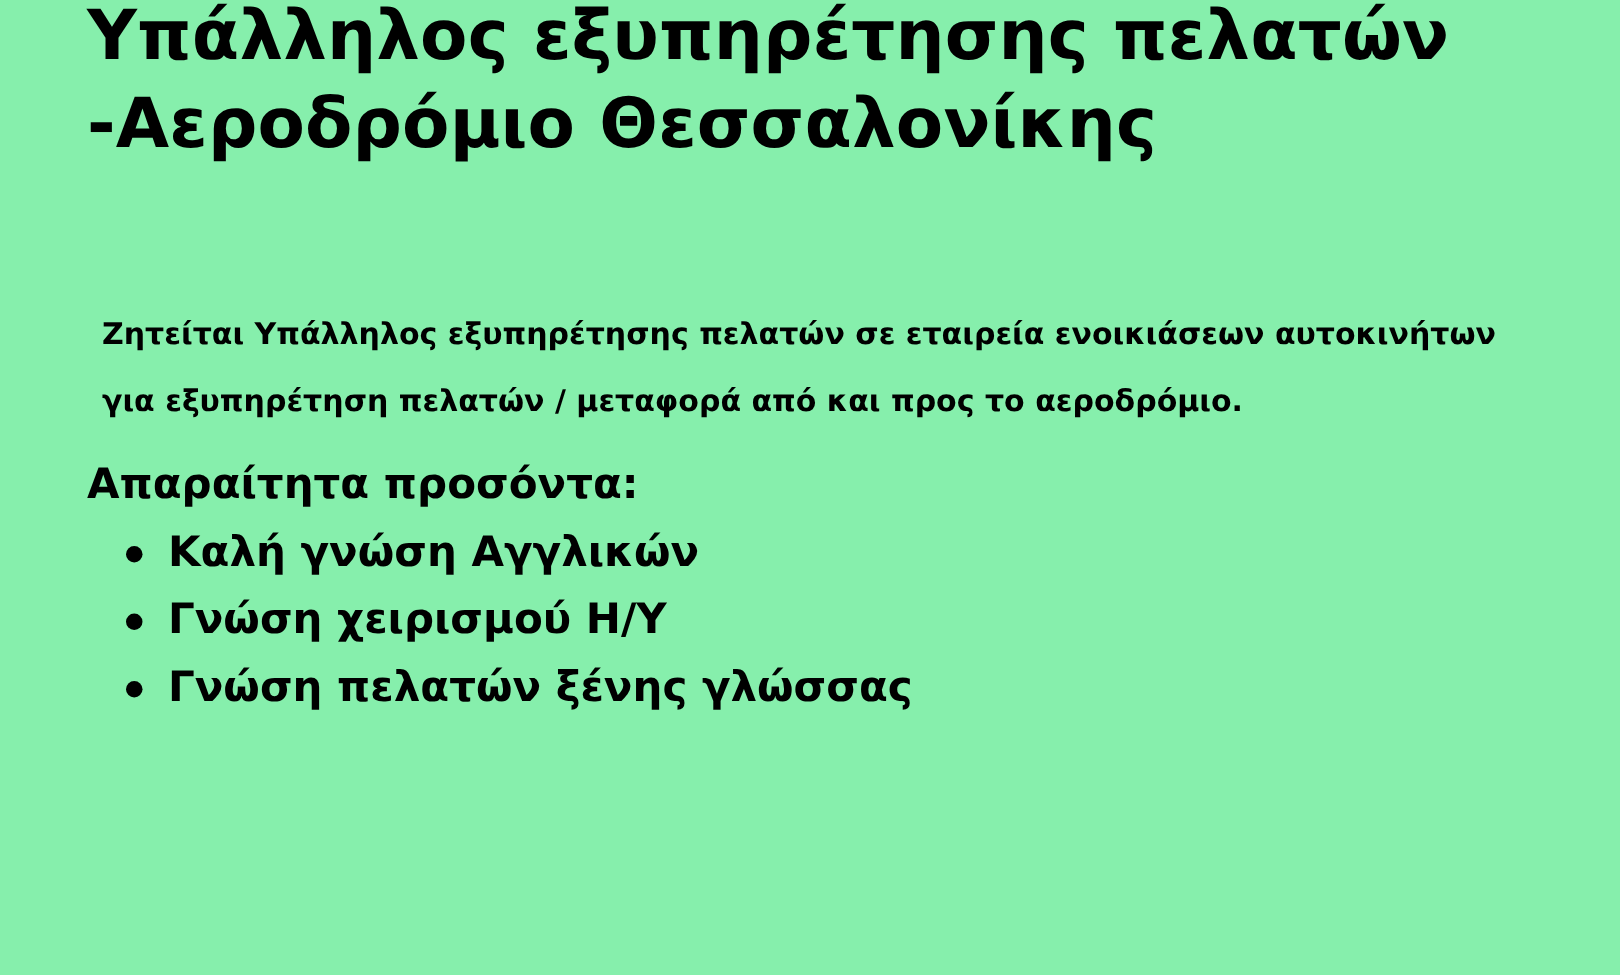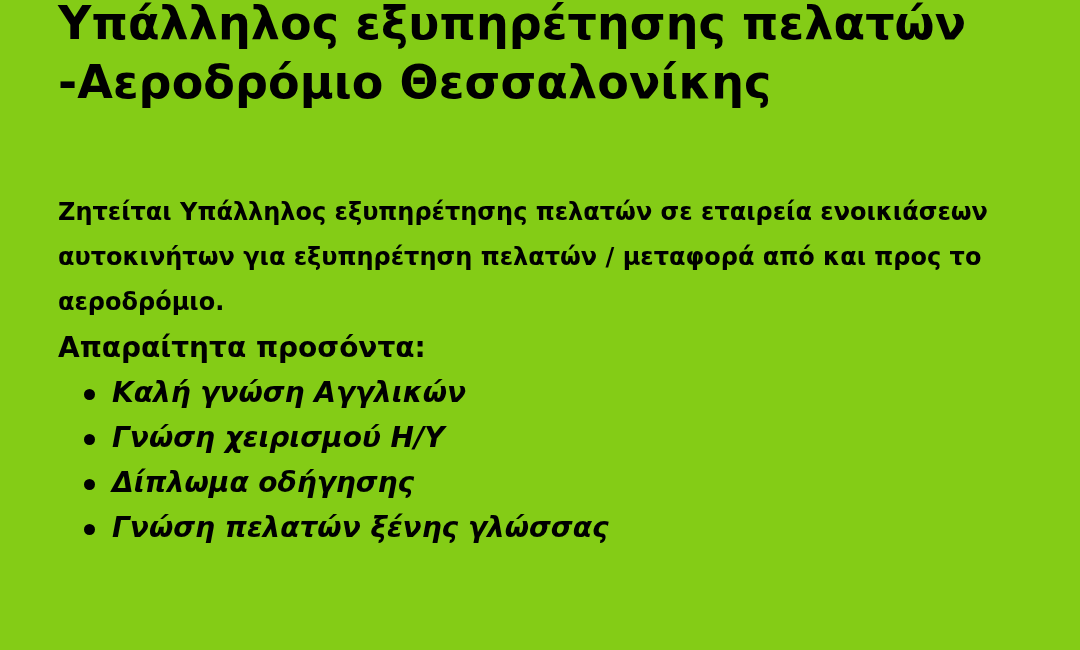--- a/index.html
+++ b/index.html
@@ -42,22 +42,22 @@
 
   
   .body-block {
     position: absolute;
     left: 58px;
     top: 190px;
     width: 968px;
   }
 
   .intro {
-    margin: 0;
-    font-size: 24px;
+    margin: 10px;
+    font-size: 20px;
     line-height: 45px;
     font-weight: bold;
     color: #000000;
   }
 
   .section-heading {
     margin: 0;
     font-size: 28px;
     line-height: 45px;
     font-weight: bold;
@@ -71,60 +71,55 @@
   }
 
   .req-list li {
     position: relative;
     margin: 0;
     padding-left: 54px;
     font-size: 28px;
     line-height: 45px;
     font-weight: bold;
     color: #000000;
-    font-style: italic;
   }
 
   .req-list li .bullet {
     position: absolute;
     left: 26px;
     top: 19px;
     width: 11px;
     height: 11px;
     border-radius: 50%;
     background: #000000;
   }
 </style>
 </head>
 <body style="background: rgb(223, 168, 240); color: rgb(0, 0, 0);">
 
-<div class="page" style="background: #84cc16;">
+<div class="page" style="background: #86efac;">
 
   <h1 class="job-title">Υπάλληλος εξυπηρέτησης πελατών
 -Αεροδρόμιο Θεσσαλονίκης</h1>
 
   <div class="body-block">
 
     <p class="intro">Ζητείται Υπάλληλος εξυπηρέτησης πελατών σε εταιρεία ενοικιάσεων αυτοκινήτων για εξυπηρέτηση πελατών / μεταφορά από και προς το αεροδρόμιο.</p>
 
     <p class="section-heading">Απαραίτητα προσόντα:</p>
 
     <ul class="req-list">
       <li>
         <span class="bullet"></span>
         <span>Καλή γνώση Αγγλικών</span>
       </li>
       <li>
         <span class="bullet"></span>
         <span>Γνώση χειρισμού Η/Υ</span>
       </li>
-      <li>
-        <span class="bullet"></span>
-        <span>Δίπλωμα οδήγησης</span>
-      </li>
     </ul>
 
 
     <ul class="req-list">
       <li>
         <span class="bullet"></span>
         <span>Γνώση πελατών ξένης γλώσσας</span>
       </li>
     </ul>
 

